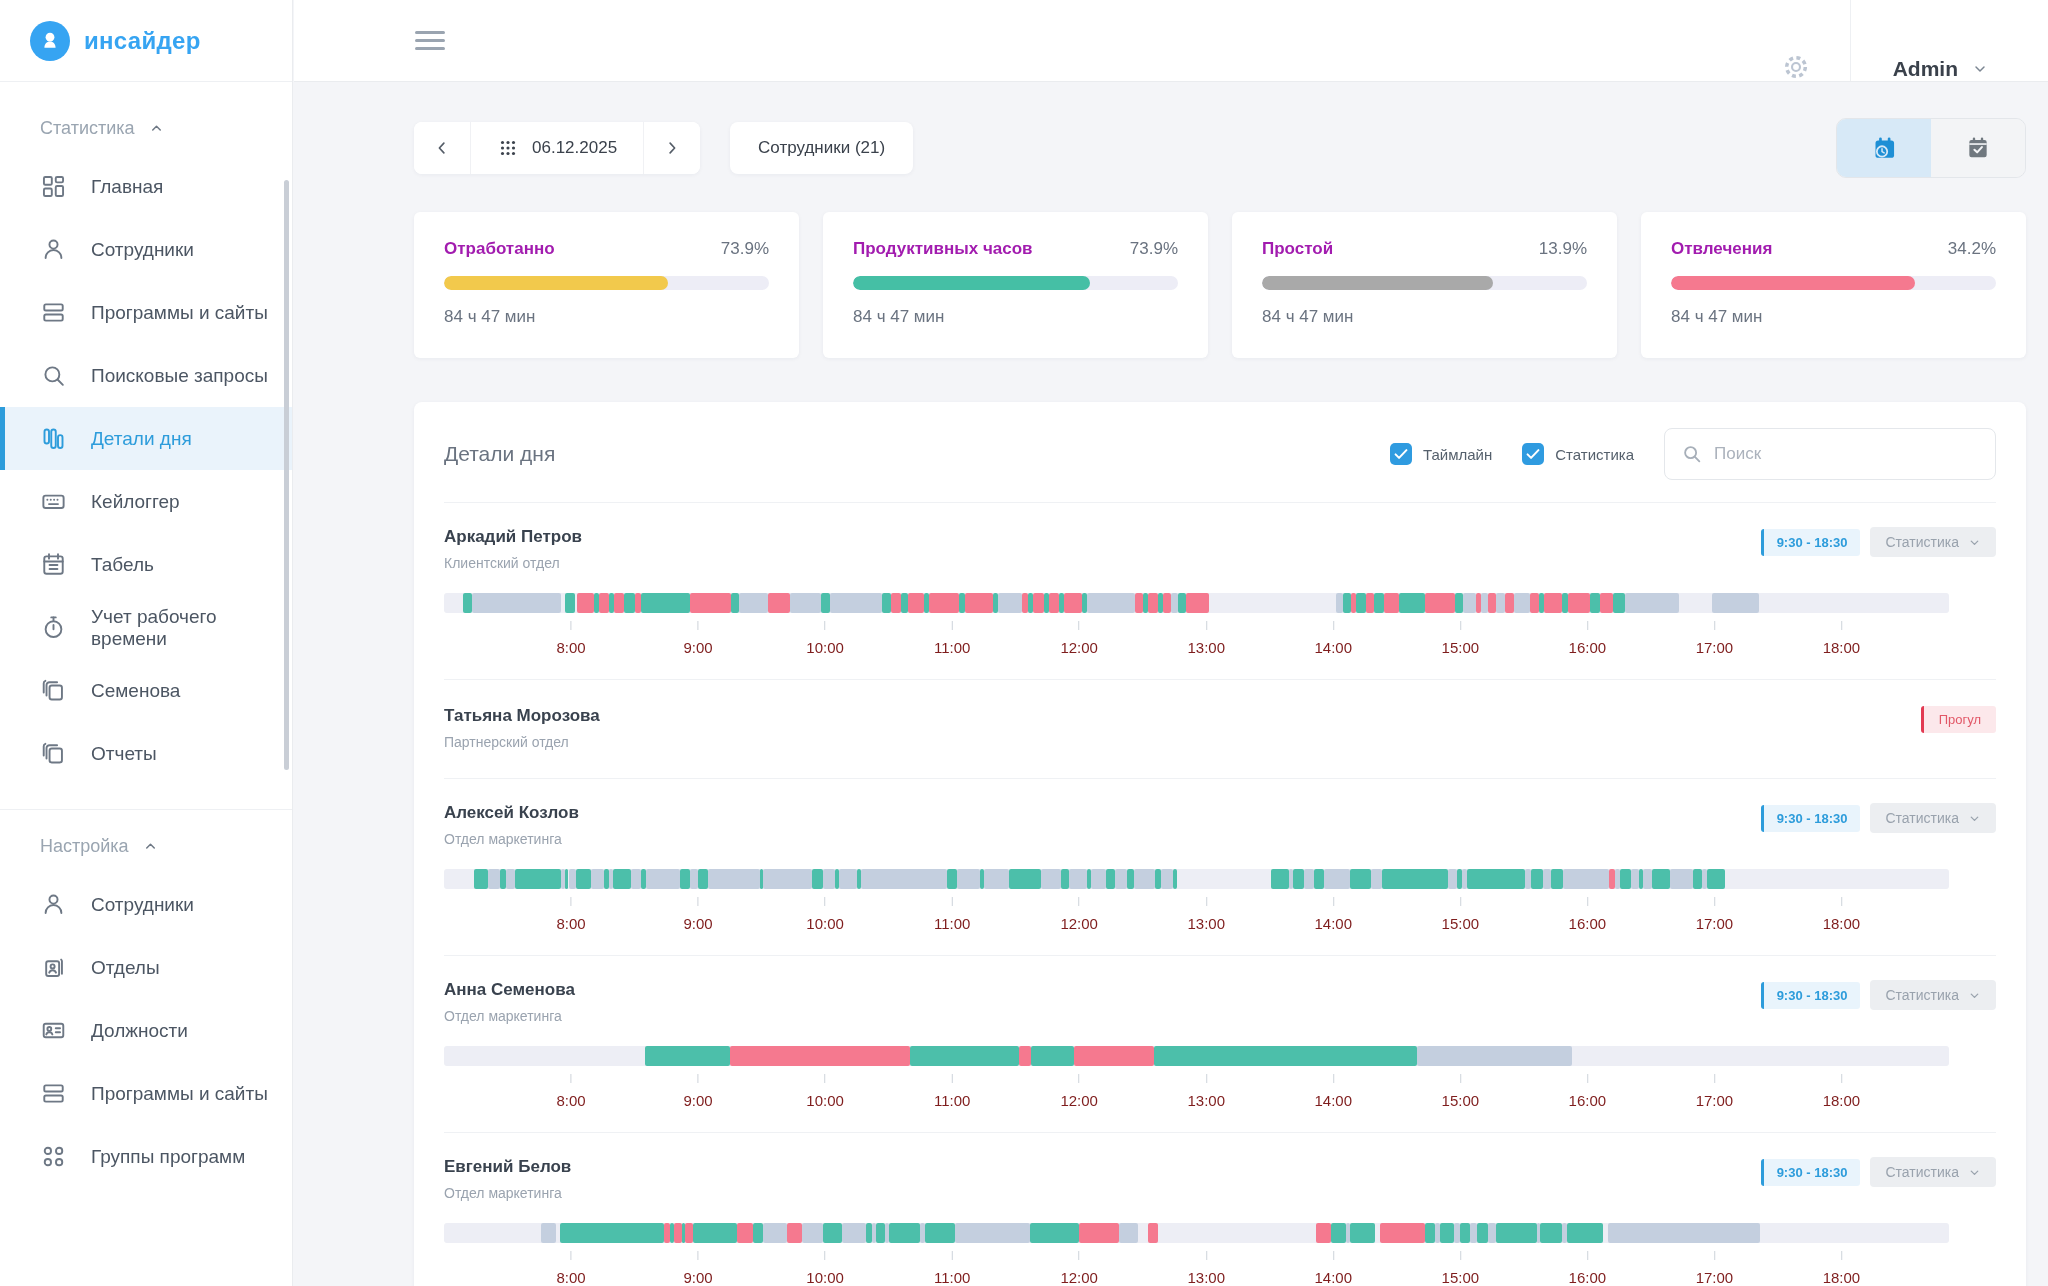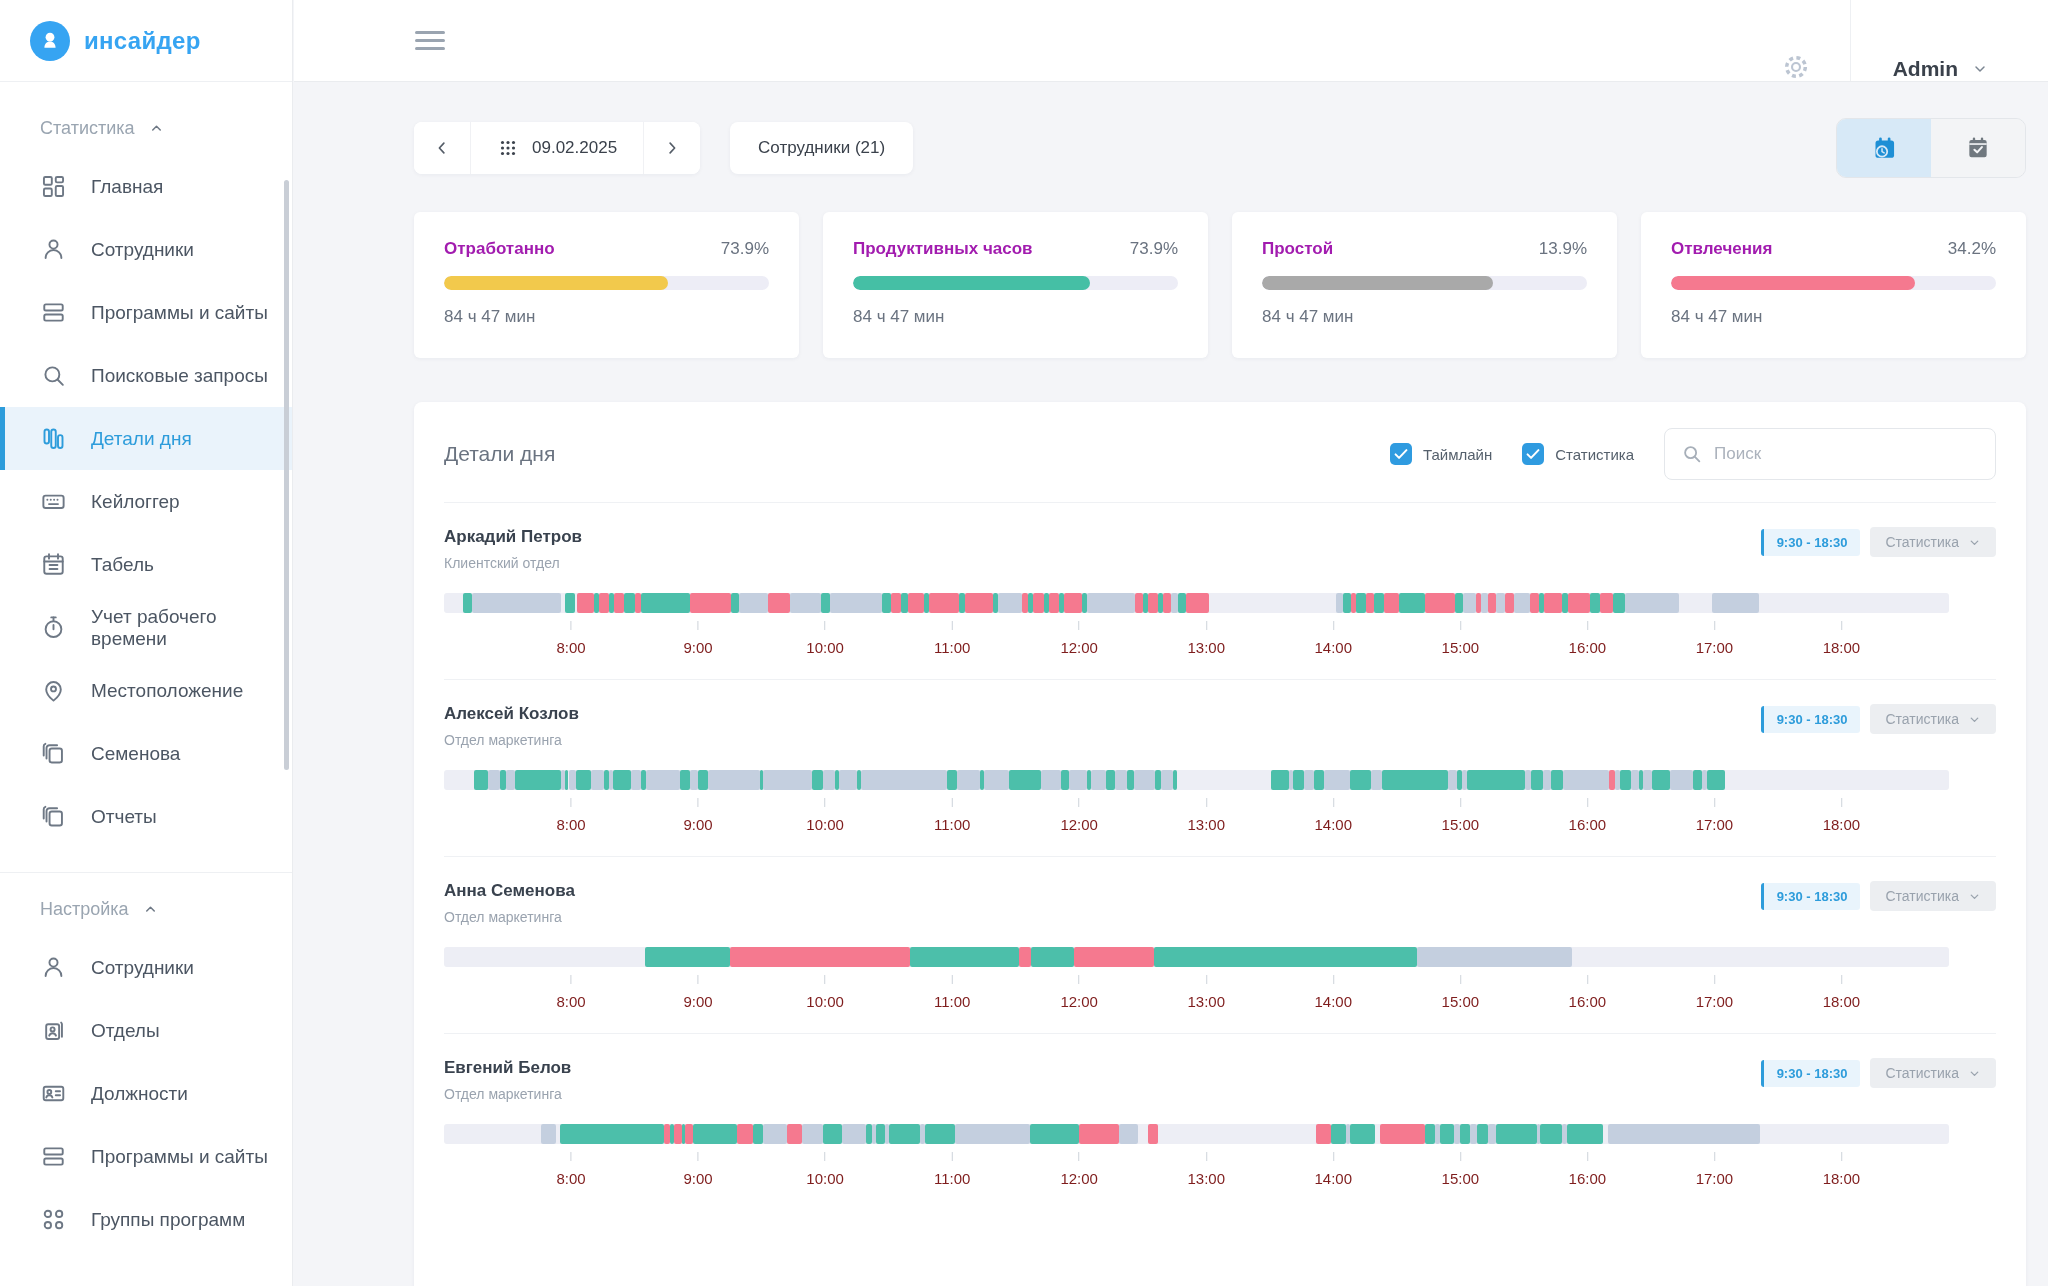--- a/index.html
+++ b/index.html
@@ -197,29 +197,20 @@
       <div class="nav-item">
         <span class="ni">
           <svg viewBox="0 0 24 24">
             <circle cx="12" cy="13.5" r="7" fill="none" stroke="currentColor" stroke-width="1.7" stroke-linecap="round" stroke-linejoin="round"></circle>
             <line x1="10" y1="3" x2="14" y2="3" fill="none" stroke="currentColor" stroke-width="1.7" stroke-linecap="round" stroke-linejoin="round"></line>
             <line x1="12" y1="3" x2="12" y2="5.5" fill="none" stroke="currentColor" stroke-width="1.7" stroke-linecap="round" stroke-linejoin="round"></line>
             <line x1="12" y1="13.5" x2="12" y2="9.8" fill="none" stroke="currentColor" stroke-width="1.7" stroke-linecap="round" stroke-linejoin="round"></line>
           </svg>
         </span>
         <span>Учет рабочего времени</span>
-      </div>
-      <div class="nav-item">
-        <span class="ni">
-          <svg viewBox="0 0 24 24">
-            <path d="M12 21s-6.5-5.3-6.5-10a6.5 6.5 0 0 1 13 0C18.5 15.7 12 21 12 21z" fill="none" stroke="currentColor" stroke-width="1.7" stroke-linecap="round" stroke-linejoin="round"></path>
-            <circle cx="12" cy="10.6" r="2.2" fill="none" stroke="currentColor" stroke-width="1.7" stroke-linecap="round" stroke-linejoin="round"></circle>
-          </svg>
-        </span>
-        <span>Местоположение</span>
       </div>
       <div class="nav-item">
         <span class="ni">
           <svg viewBox="0 0 24 24">
             <rect x="8.5" y="7.5" width="11" height="12.5" rx="2" fill="none" stroke="currentColor" stroke-width="1.7" stroke-linecap="round" stroke-linejoin="round"></rect>
             <path d="M5.8 16.5V7.2a2.6 2.6 0 0 1 2.6-2.6h6.8" fill="none" stroke="currentColor" stroke-width="1.7" stroke-linecap="round" stroke-linejoin="round"></path>
             <path d="M3.3 13.8V5.6a2.3 2.3 0 0 1 1.5-2.2" fill="none" stroke="currentColor" stroke-width="1.7" stroke-linecap="round" stroke-linejoin="round"></path>
           </svg>
         </span>
         <span>Семенова</span>
@@ -343,21 +334,21 @@
                 <circle cx="18" cy="6" r="1.7"></circle>
               <circle cx="6" cy="12" r="1.7"></circle>
                 <circle cx="12" cy="12" r="1.7"></circle>
                 <circle cx="18" cy="12" r="1.7"></circle>
               <circle cx="6" cy="18" r="1.7"></circle>
                 <circle cx="12" cy="18" r="1.7"></circle>
                 <circle cx="18" cy="18" r="1.7"></circle>
             </g>
           </svg>
         </span>
-        <span>09.02.2025</span>
+        <span>06.12.2025</span>
       </button>
       <div class="vsep"></div>
       <button class="nav-arrow">
         <svg width="18" height="18" viewBox="0 0 24 24">
             <polyline points="9.5,5.5 15.5,12 9.5,18.5" fill="none" stroke="currentColor" stroke-width="2.2" stroke-linecap="round" stroke-linejoin="round"></polyline>
           </svg>
       </button>
     </div>
     <button class="employees-btn">Сотрудники (21)</button>
     <div class="toolbar-spacer"></div>
@@ -593,20 +584,31 @@
                 <div>16:00</div>
               </div>
               <div class="tick" style="left: 84.3882%;">
                 <div class="tick-line"></div>
                 <div>17:00</div>
               </div>
               <div class="tick" style="left: 92.827%;">
                 <div class="tick-line"></div>
                 <div>18:00</div>
               </div>
+            </div>
+          </div>
+        </div>
+        <div class="emp-row no-tl">
+          <div class="emp-head">
+            <div>
+              <div class="emp-name">Татьяна Морозова</div>
+              <div class="emp-dept">Партнерский отдел</div>
+            </div>
+            <div class="emp-badges">
+              <span class="absence-badge">Прогул</span>
             </div>
           </div>
         </div>
         <div class="emp-row">
           <div class="emp-head">
             <div>
               <div class="emp-name">Алексей Козлов</div>
               <div class="emp-dept">Отдел маркетинга</div>
             </div>
             <div class="emp-badges">

